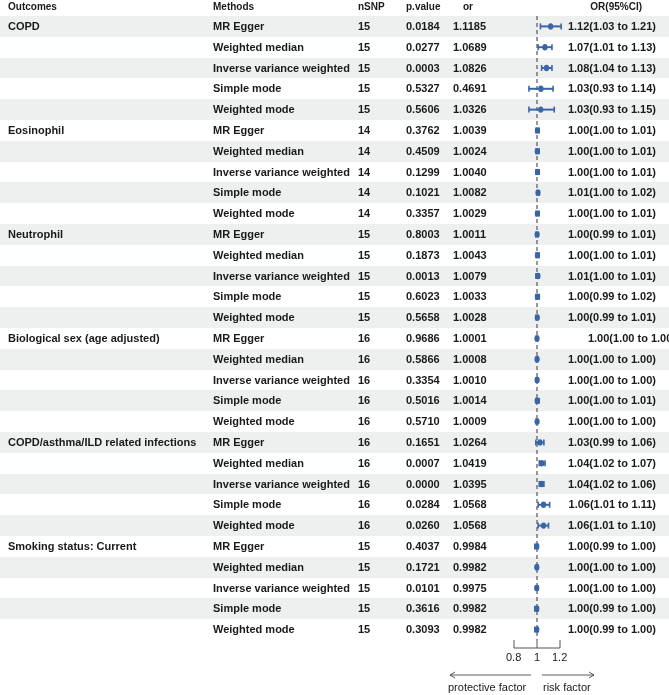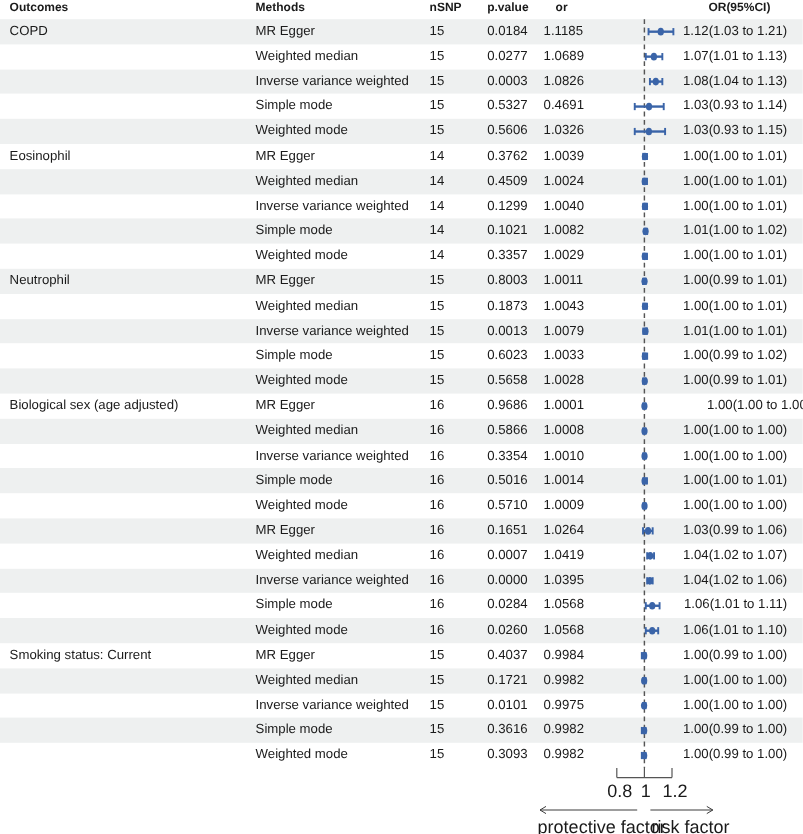--- a/index.html
+++ b/index.html
@@ -1,31 +1,31 @@
 <!DOCTYPE html>
 <html><head>
 <meta charset="utf-8">
 <style>
   html, body { margin: 0; padding: 0; background: #ffffff; }
   body { width: 669px; height: 695px; position: relative; overflow: hidden;
          font-family: "Liberation Sans", sans-serif; font-size: 11px; color: #1a1a1a; }
   .header { position: absolute; top: 0; left: 0; width: 669px; height: 16px; }
   .hcell { position: absolute; top: 1px; font-weight: bold; font-size: 10px; color: #1a1a1a; white-space: nowrap; }
   #rows { position: absolute; top: 16px; left: 0; width: 669px; }
-  .row { position: absolute; left: 0; width: 669px; height: 20.8px; }
+  .row { position: absolute; left: 0; width: 669px; height: 20.8px; font-weight: bold; }
   .row.shade { background: #eef0f0; }
   .cell { position: absolute; top: 4px; white-space: nowrap; font-size: 11px; color: #1a1a1a; }
   .c-out { left: 8px; }
   .c-meth { left: 213px; text-align: center; }
   .c-nsnp { left: 358px; text-align: center; }
   .c-p { left: 406px; }
   .c-or { left: 453px; }
   .c-ci { right: 13px; text-align: left; }
   #plot { position: absolute; top: 0; left: 0; width: 669px; height: 695px; pointer-events: none; }
-  .axis-label { position: absolute; font-size: 15px; color: #1a1a1a; white-space: nowrap; }
+  .axis-label { position: absolute; font-size: 11px; color: #1a1a1a; white-space: nowrap; }
 </style>
 </head>
 <body>
 
 <div class="header">
   <span class="hcell" style="left:8px">Outcomes</span>
   <span class="hcell" style="left:213px">Methods</span>
   <span class="hcell" style="left:358px">nSNP</span>
   <span class="hcell" style="left:406px">p.value</span>
   <span class="hcell" style="left:463px">or</span>
@@ -187,20 +187,21 @@
     </div>
     <div class="row" style="top: 395.2px;">
       <span class="cell c-out"></span>
       <span class="cell c-meth">Weighted mode</span>
       <span class="cell c-nsnp">16</span>
       <span class="cell c-p">0.5710</span>
       <span class="cell c-or">1.0009</span>
       <span class="cell c-ci">1.00(1.00 to 1.00)</span>
     </div>
     <div class="row shade" style="top: 416px;">
+      <span class="cell c-out">COPD/asthma/ILD related infections</span>
       <span class="cell c-meth">MR Egger</span>
       <span class="cell c-nsnp">16</span>
       <span class="cell c-p">0.1651</span>
       <span class="cell c-or">1.0264</span>
       <span class="cell c-ci">1.03(0.99 to 1.06)</span>
     </div>
     <div class="row" style="top: 436.8px;">
       <span class="cell c-out"></span>
       <span class="cell c-meth">Weighted median</span>
       <span class="cell c-nsnp">16</span>

